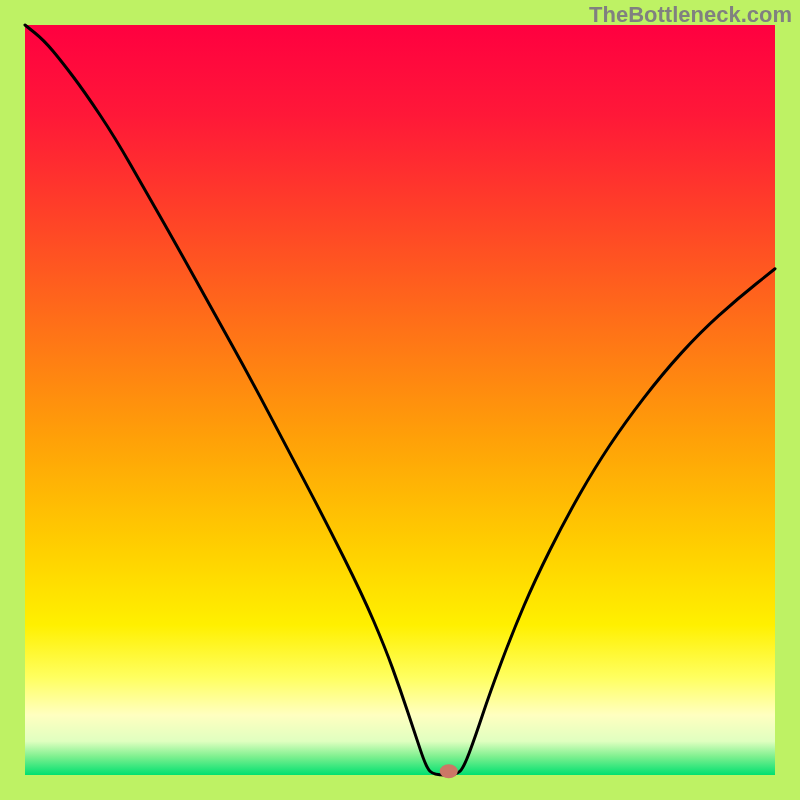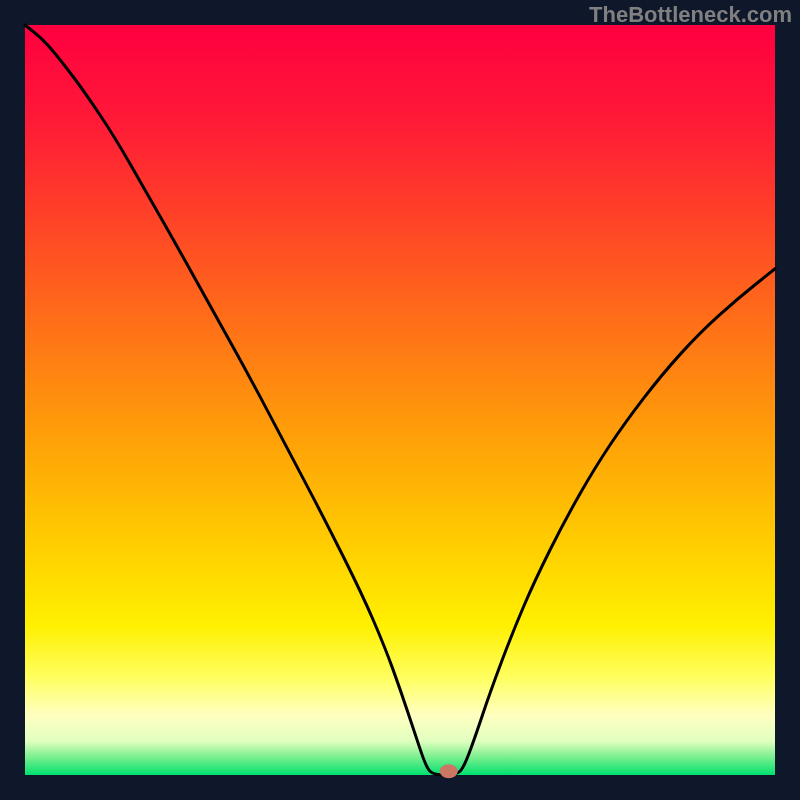--- a/index.html
+++ b/index.html
@@ -4,21 +4,21 @@
 <style>
   body {
     margin: 0;
     padding: 0;
     background: #fff;
   }
   .container {
     width: 800px;
     height: 800px;
     position: relative;
-    background: #0f172a;
+    background: #bef264;
   }
   .watermark {
     position: absolute;
     top: 2px;
     right: 8px;
     font-family: Arial, sans-serif;
     font-size: 22px;
     font-weight: bold;
     color: #808080;
     z-index: 10;

